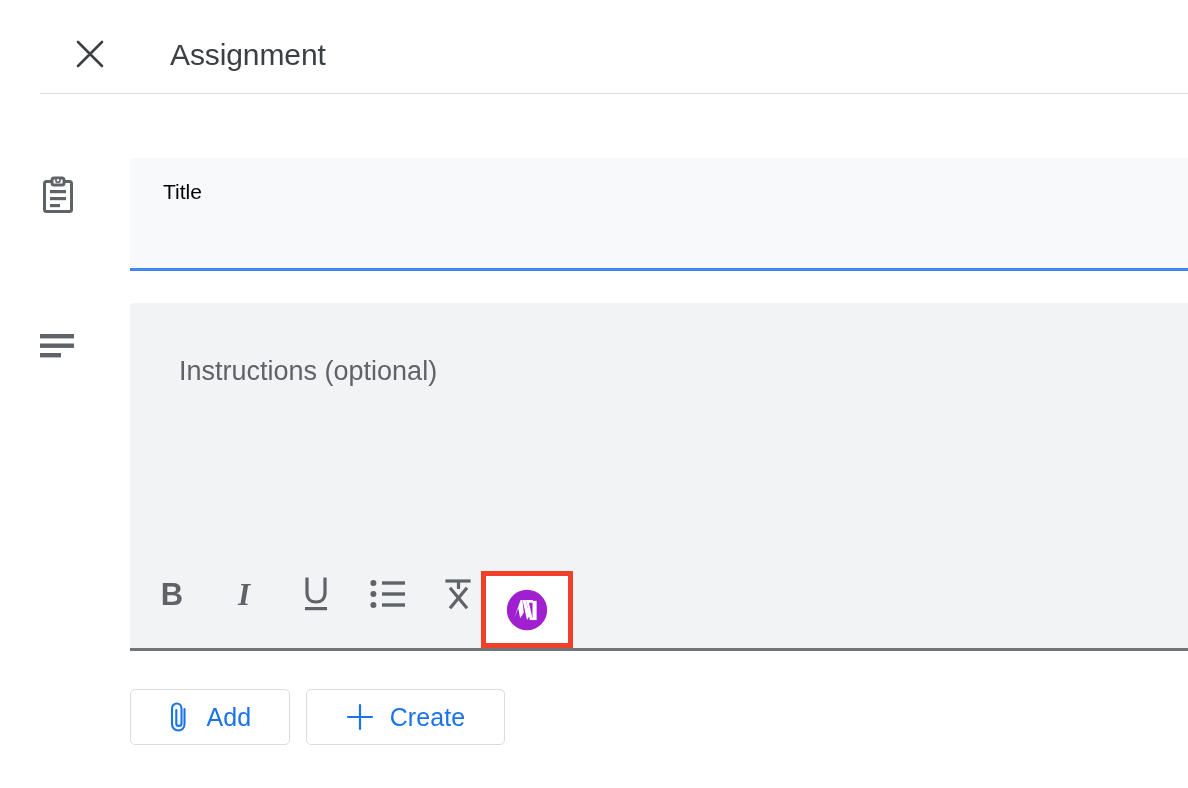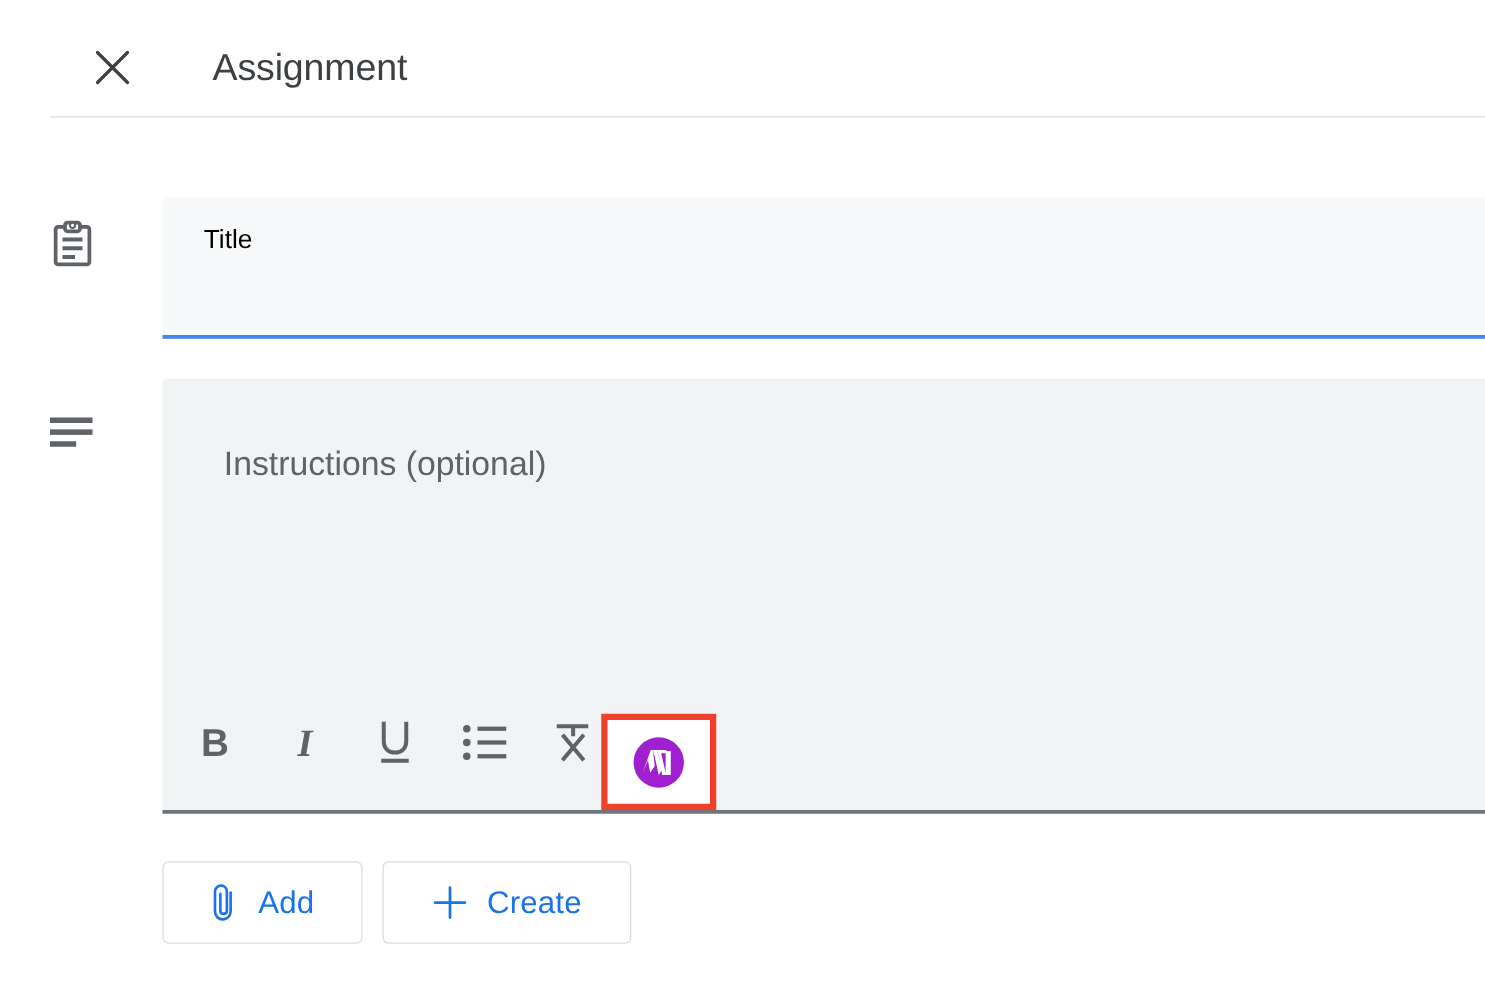--- a/index.html
+++ b/index.html
@@ -194,21 +194,21 @@
 
   
   .actions {
     position: absolute;
     left: 130px;
     top: 689px;
     display: flex;
     align-items: center;
   }
   .action-btn {
-    height: 66px;
+    height: 56px;
     border: 1px solid #dadce0;
     border-radius: 5px;
     background: #ffffff;
     display: flex;
     align-items: center;
     justify-content: center;
     cursor: pointer;
     box-sizing: border-box;
     padding: 0 26px;
   }

